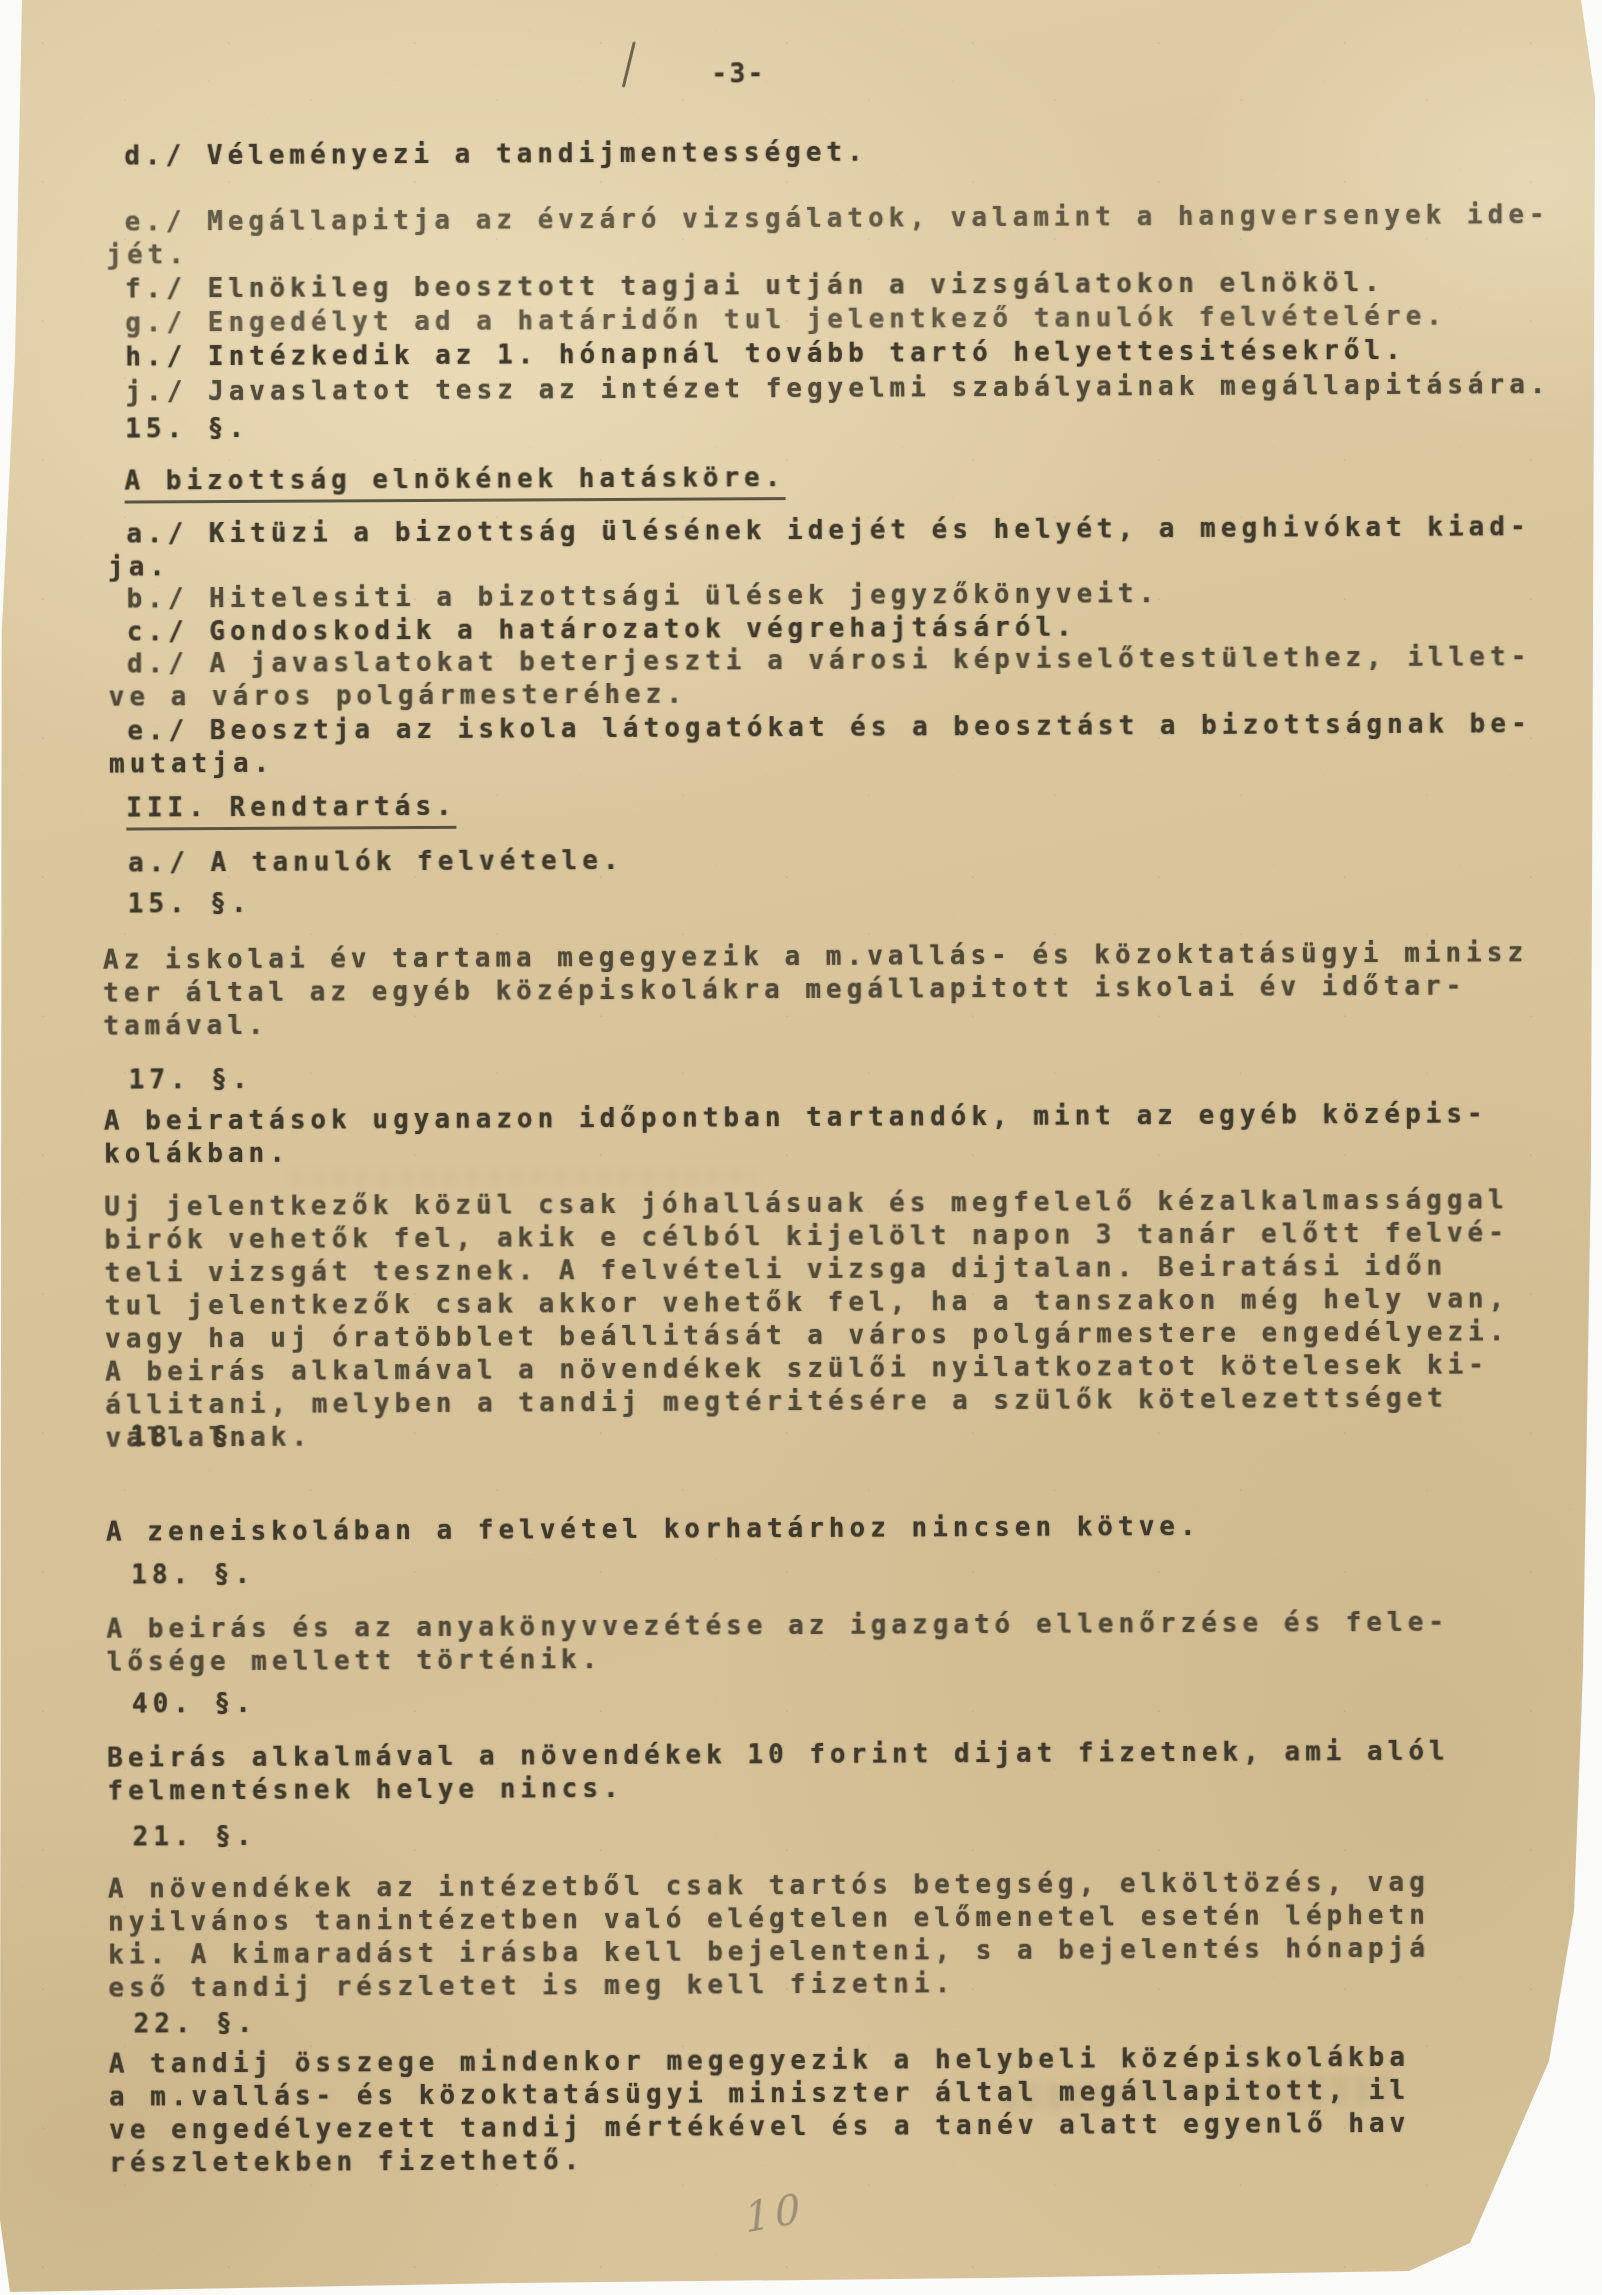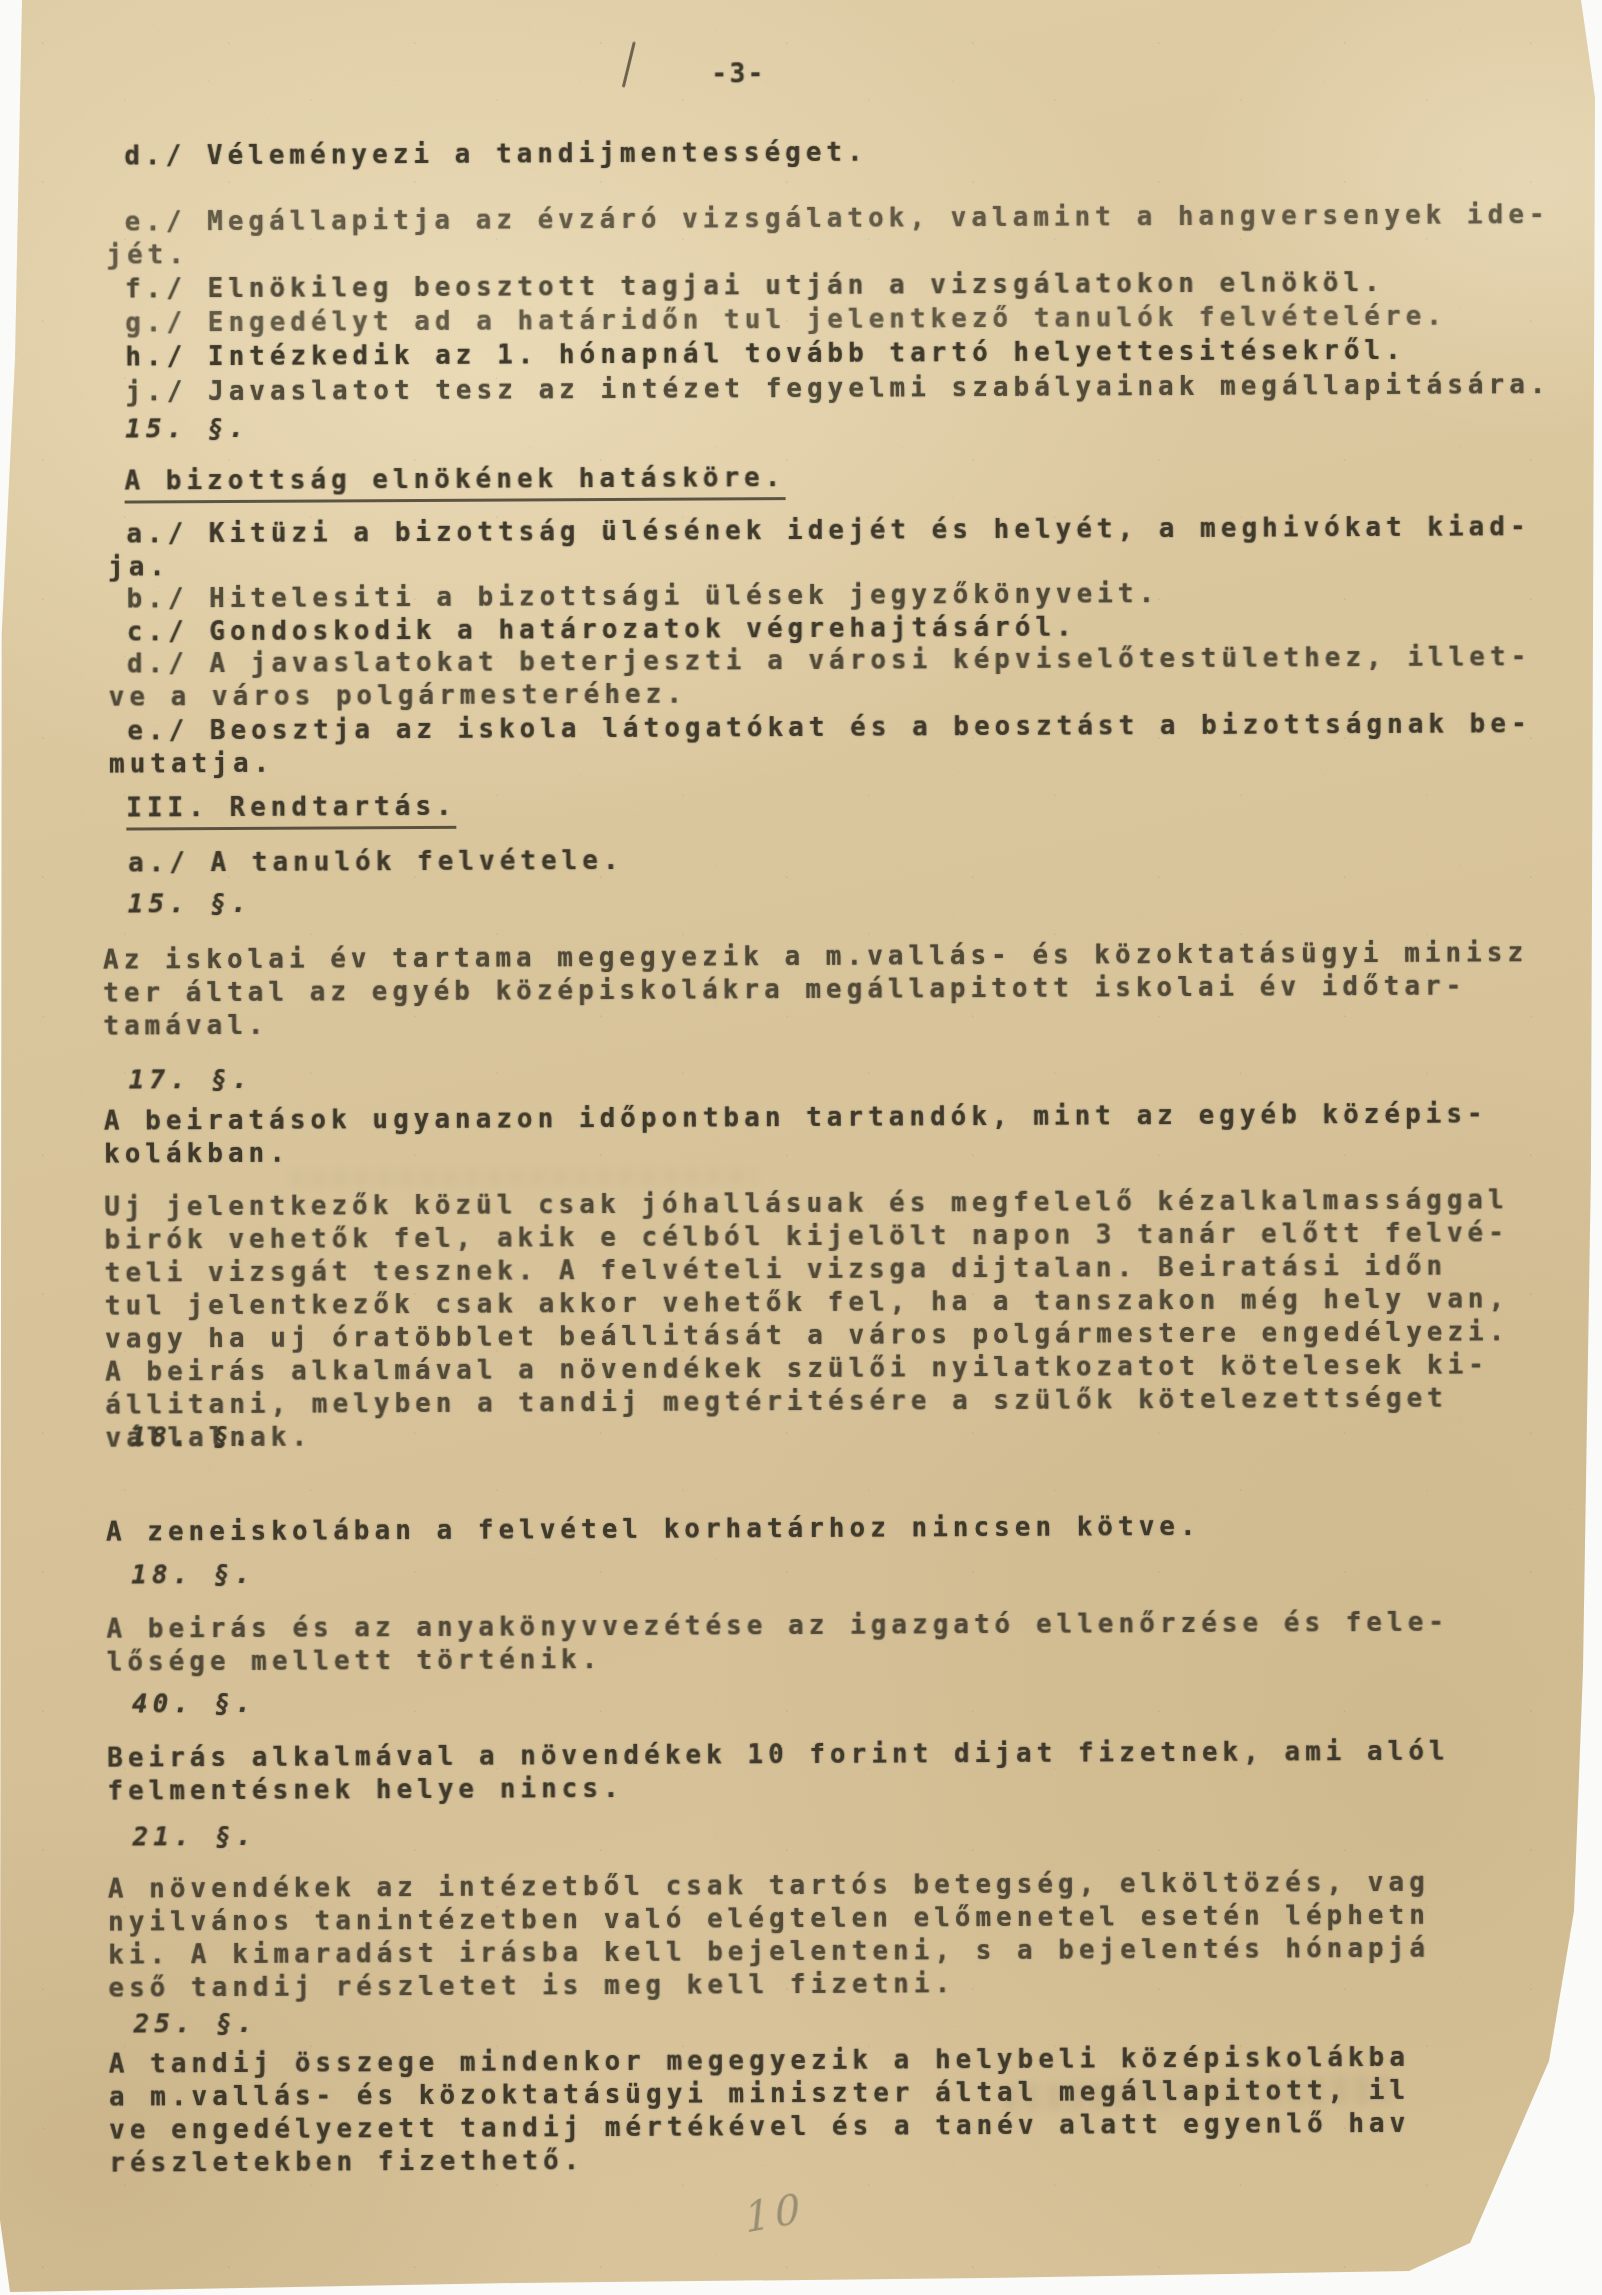--- a/index.html
+++ b/index.html
@@ -43,21 +43,21 @@
     font-family:"DejaVu Sans Mono","Liberation Mono",monospace;
     font-weight:bold;
     font-size:26px;line-height:33px;letter-spacing:5px;
     color:#3e392b;
     white-space:pre-line;
     text-shadow:0 0 1.3px rgba(62,57,43,.75);
     filter:blur(0.3px);
   }
   .item{left:105px;text-indent:18.4px;}
   .para{left:98px;}
-  .sec{left:123px;font-style:italic;}
+  .sec{left:123px;}
   .head{left:122px;border-bottom:3.3px solid rgba(58,53,40,.8);padding-bottom:3.3px;}
   .pagenum{left:711px;letter-spacing:2.5px;}
   .dim{opacity:.78;}
   .mid{opacity:.88;}
   
   #pen-mark{
     position:absolute;left:627px;top:40px;width:2.5px;height:47px;
     background:rgba(70,64,48,.75);transform:rotate(14deg);border-radius:1.7px;
     filter:blur(0.3px);
   }
@@ -139,21 +139,21 @@
   <div class="tw sec" style="top:1684px">40. §.</div>
   <div class="tw para" style="top:1738px">Beirás alkalmával a növendékek 10 forint dijat fizetnek, ami alól
 felmentésnek helye nincs.</div>
 
   <div class="tw sec" style="top:1817px">21. §.</div>
   <div class="tw para mid" style="top:1869px">A növendékek az intézetből csak tartós betegség, elköltözés, vag
 nyilvános tanintézetben való elégtelen előmenetel esetén léphetn
 ki. A kimaradást irásba kell bejelenteni, s a bejelentés hónapjá
 eső tandij részletet is meg kell fizetni.</div>
 
-  <div class="tw sec" style="top:2004px">25. §.</div>
+  <div class="tw sec" style="top:2004px">22. §.</div>
   <div class="tw para" style="top:2044px">A tandij összege mindenkor megegyezik a helybeli középiskolákba
 a m.vallás- és közoktatásügyi miniszter által megállapitott, il
 ve engedélyezett tandij mértékével és a tanév alatt egyenlő hav
 részletekben fizethető.</div>
 
   <div id="ghost-1" class="ghost"></div>
   <div id="ghost-2" class="ghost"></div>
 
   <div id="pencil-note">10</div>
 

